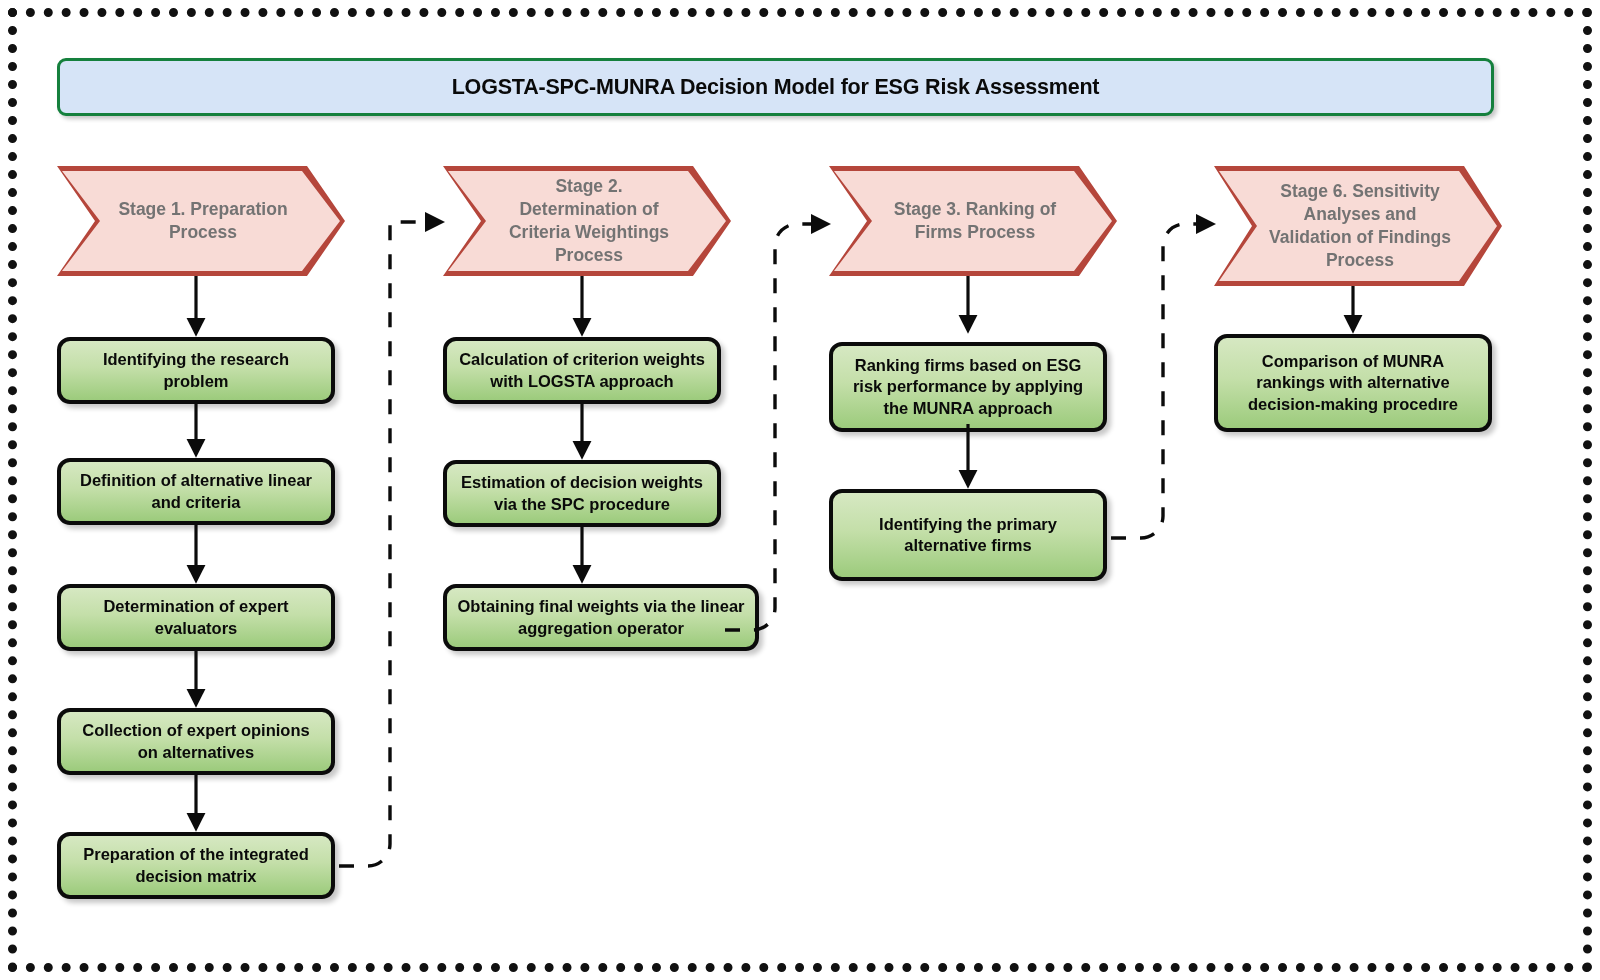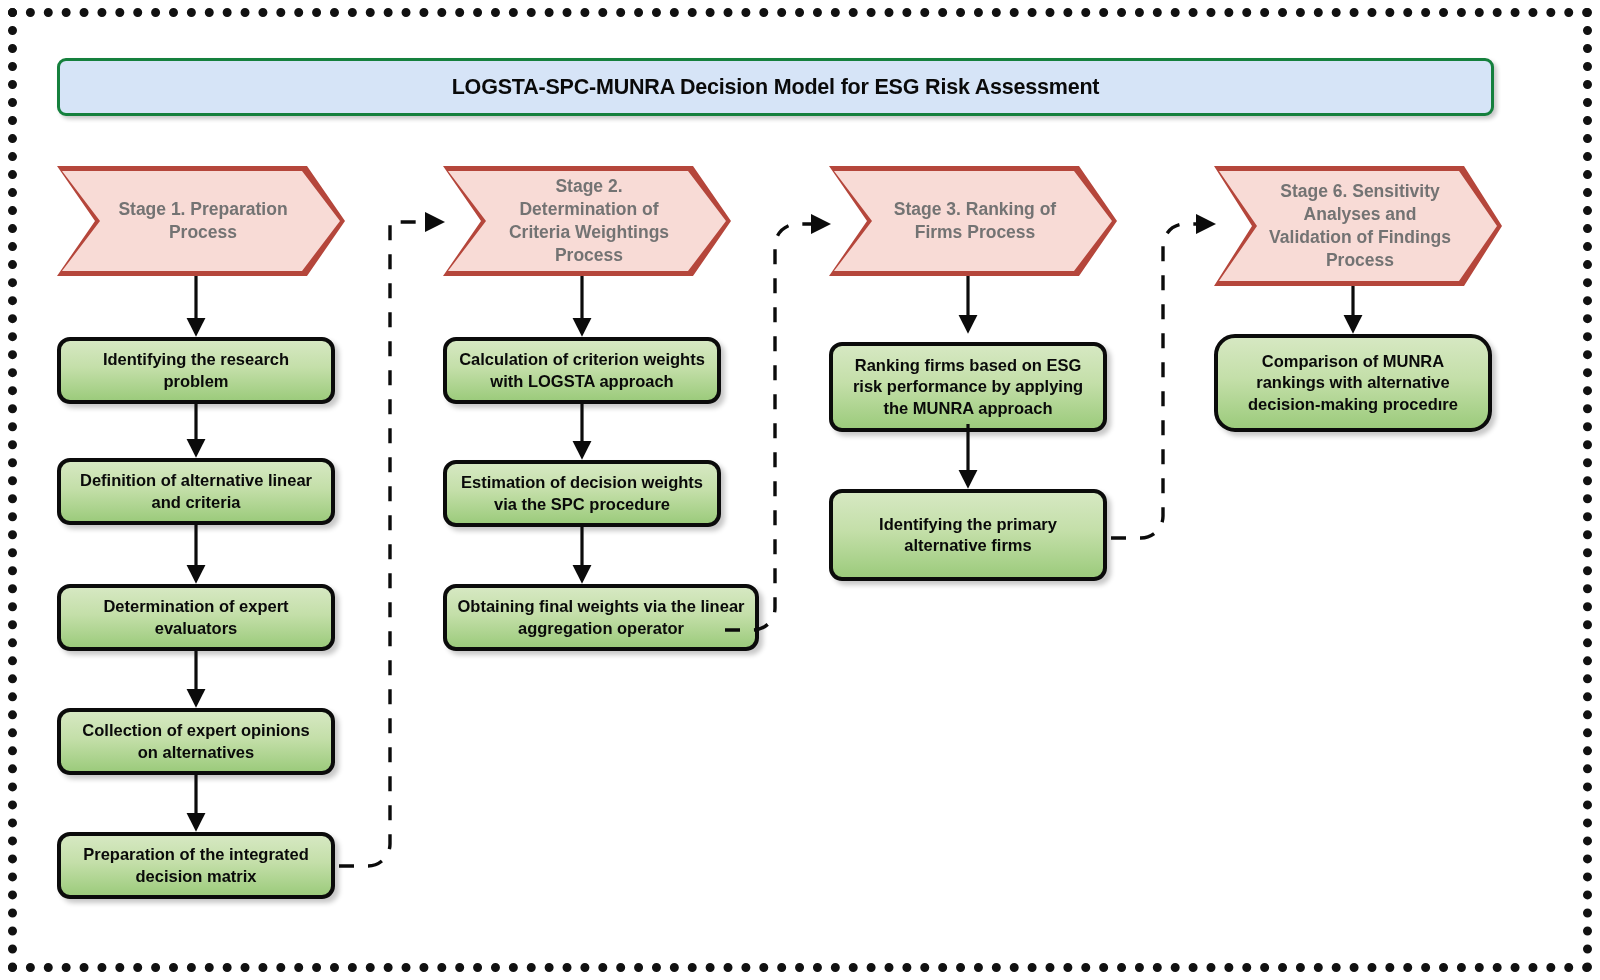--- a/index.html
+++ b/index.html
@@ -165,21 +165,21 @@
     <span>Obtaining final weights via the linear aggregation operator</span>
   </div>
 
   <div class="pbox" style="left:829px; top:334px; width:278px; height:90px;margin-top:8px;">
     <span>Ranking firms based on ESG risk performance by applying the MUNRA approach</span>
   </div>
   <div class="pbox" style="left:829px; top:489px; width:278px; height:92px;">
     <span>Identifying the primary alternative firms</span>
   </div>
 
-  <div class="pbox" style="left:1214px; top:334px; width:278px; height:98px;border-radius:21px;">
+  <div class="pbox" style="left:1214px; top:334px; width:278px; height:98px;">
     <span>Comparison of MUNRA rankings with alternative decision-making procedıre</span>
   </div>
 
   <svg id="wires" viewBox="0 0 1600 980">
     <defs>
       <marker id="arrow" viewBox="0 0 10 10" refX="8" refY="5" markerWidth="6" markerHeight="6" orient="auto-start-reverse">
         <path d="M 0 0 L 10 5 L 0 10 z" fill="#0b0b0b"></path>
       </marker>
     </defs>
 

